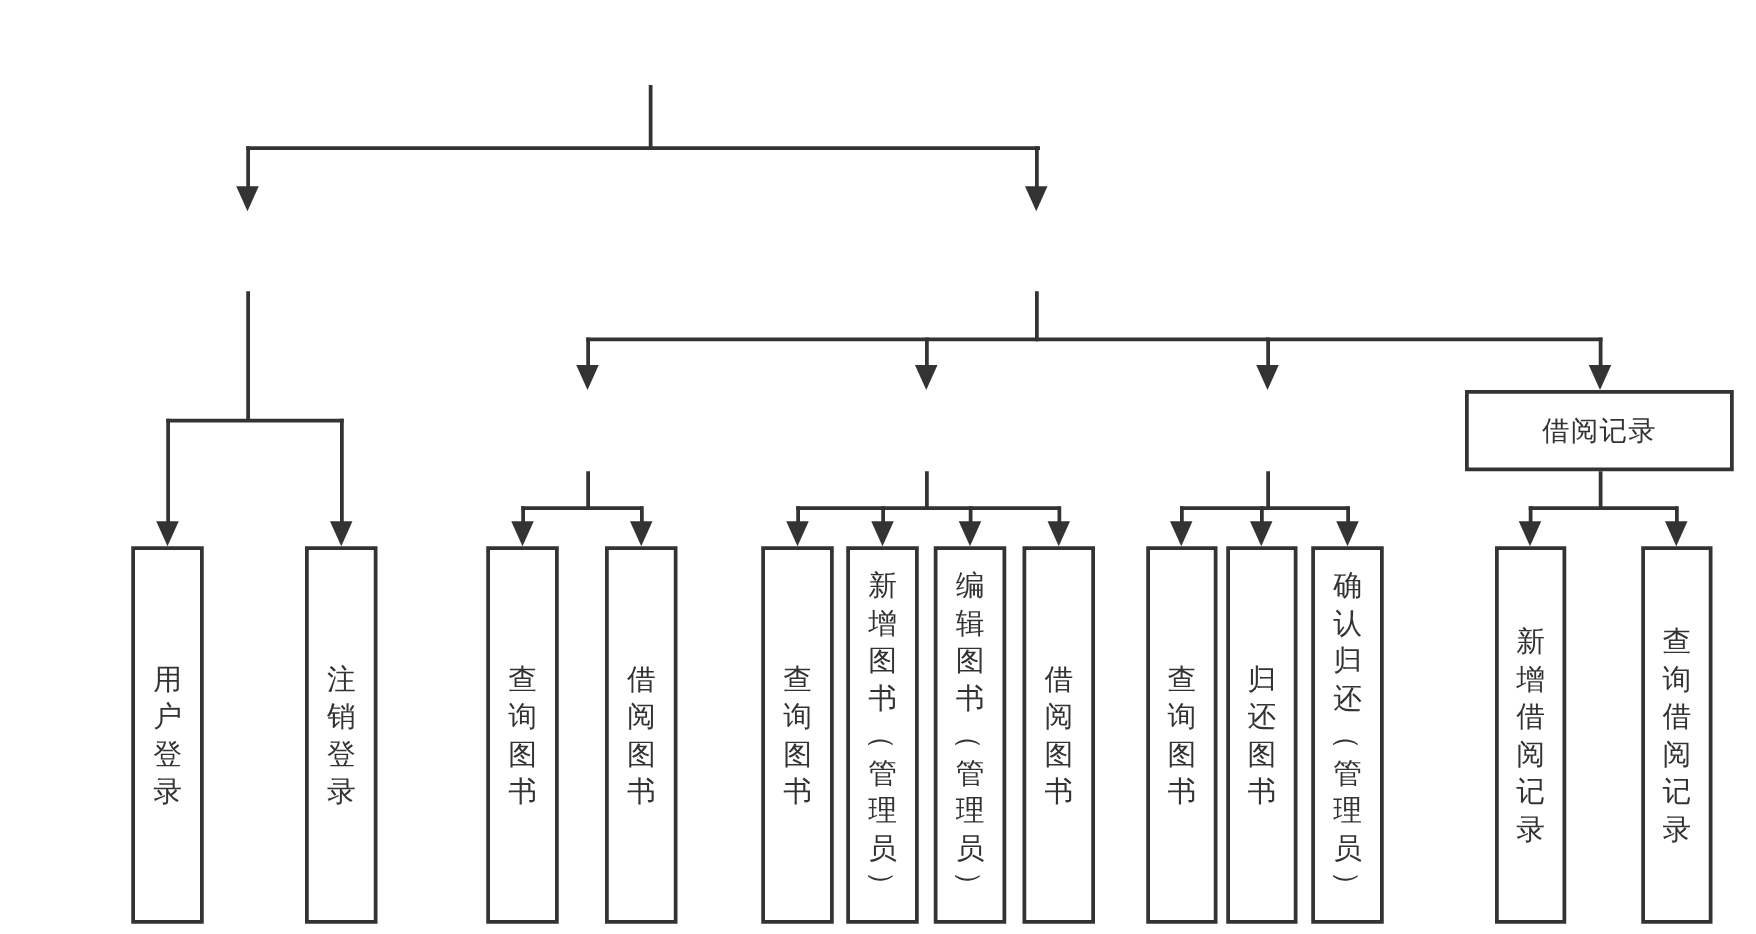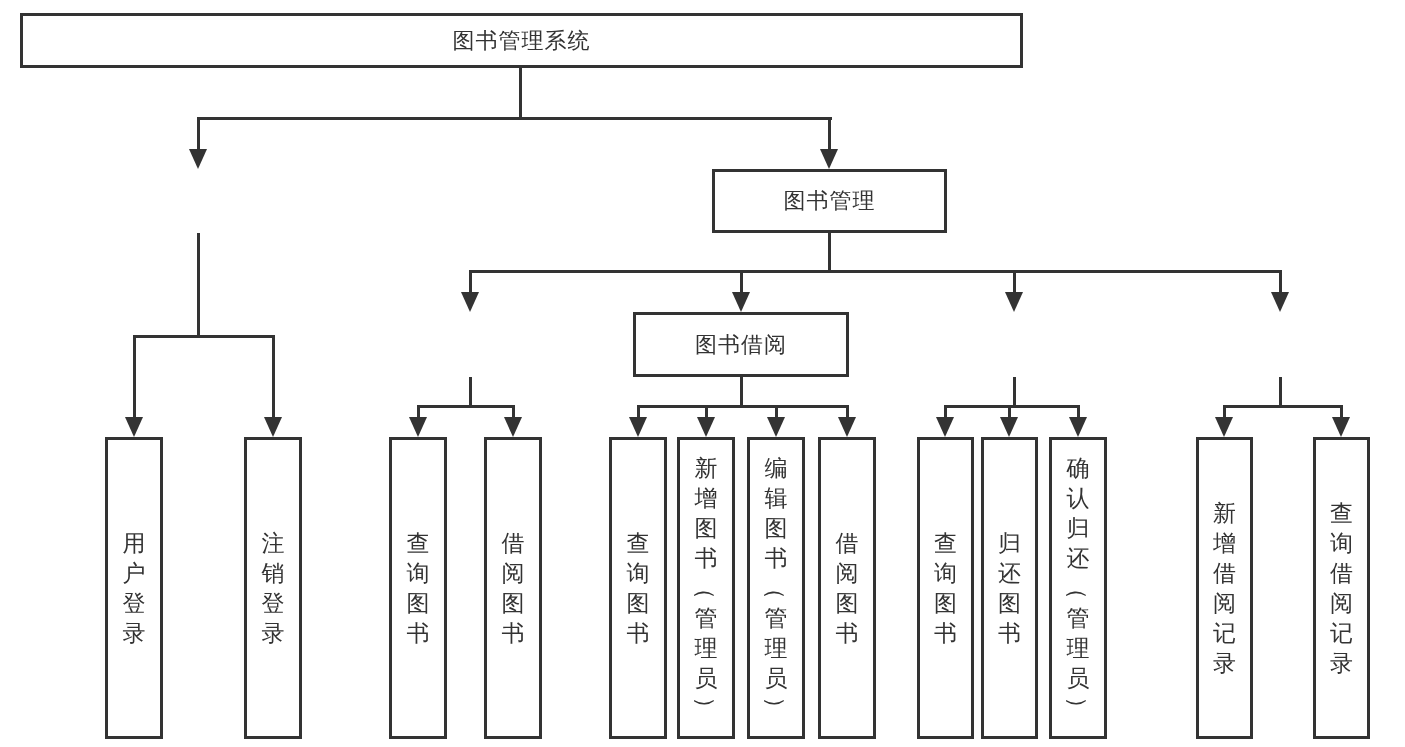--- a/index.html
+++ b/index.html
@@ -41,55 +41,49 @@
     font-size:23px;
     color:var(--watermark,#b9a6ab);
     white-space:nowrap;
   }
 </style>
 </head>
 <body>
 
 <div class="canvas">
 
-  <div class="node h" style="left:20px;top:13px;width:1003px;height:55px;">
-    <span>图书管理系统</span>
-  </div>
 
   <div class="vline" style="left:519px;top:68px;height:50px;"></div>
   <div class="hline" style="left:197px;top:117px;width:635px;"></div>
   <div class="vline" style="left:197px;top:117px;height:36px;"></div>
   <div class="arrow" style="left:189px;top:149px;"></div>
   <div class="vline" style="left:828px;top:117px;height:36px;"></div>
   <div class="arrow" style="left:820px;top:149px;"></div>
 
-  <div class="node h" style="left:712px;top:169px;width:235px;height:64px;">
-    <span>图书管理</span>
-  </div>
 
   <div class="vline" style="left:197px;top:233px;height:104px;"></div>
   <div class="hline" style="left:133px;top:335px;width:142px;"></div>
   <div class="vline" style="left:133px;top:335px;height:84px;"></div>
   <div class="arrow" style="left:125px;top:417px;"></div>
   <div class="vline" style="left:272px;top:335px;height:84px;"></div>
   <div class="arrow" style="left:264px;top:417px;"></div>
 
   <div class="vline" style="left:828px;top:233px;height:40px;"></div>
   <div class="hline" style="left:469px;top:270px;width:813px;"></div>
   <div class="vline" style="left:469px;top:270px;height:26px;"></div>
   <div class="arrow" style="left:461px;top:292px;"></div>
   <div class="vline" style="left:740px;top:270px;height:26px;"></div>
   <div class="arrow" style="left:732px;top:292px;"></div>
   <div class="vline" style="left:1013px;top:270px;height:26px;"></div>
   <div class="arrow" style="left:1005px;top:292px;"></div>
   <div class="vline" style="left:1279px;top:270px;height:26px;"></div>
   <div class="arrow" style="left:1271px;top:292px;"></div>
 
-  <div class="node h" style="left:633px;top:312px;width:216px;height:65px;">
-    <span>图书借阅</span>
+  <div class="node h" style="left:1172px;top:312px;width:215px;height:65px;">
+    <span>借阅记录</span>
   </div>
 
   <div class="vline" style="left:469px;top:377px;height:31px;"></div>
   <div class="hline" style="left:417px;top:405px;width:97px;"></div>
   <div class="vline" style="left:417px;top:405px;height:14px;"></div>
   <div class="arrow" style="left:409px;top:417px;"></div>
   <div class="vline" style="left:512px;top:405px;height:14px;"></div>
   <div class="arrow" style="left:504px;top:417px;"></div>
 
   <div class="vline" style="left:740px;top:377px;height:31px;"></div>

